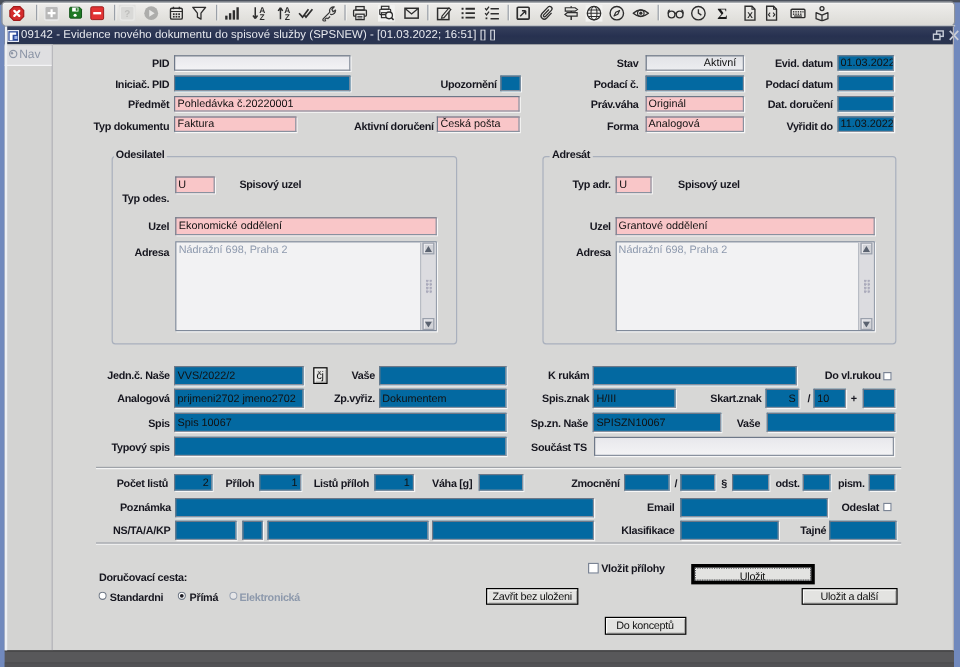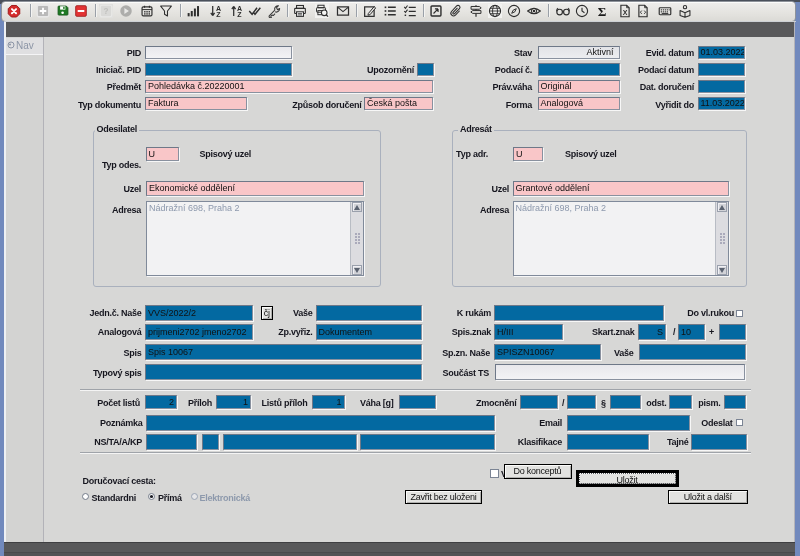--- a/index.html
+++ b/index.html
@@ -213,20 +213,36 @@
   <div class="tsep" style="left:29.5px;"></div>
       <div class="tsep" style="left:95px;"></div>
       <div class="tsep" style="left:179.5px;"></div>
       <div class="tsep" style="left:287px;"></div>
       <div class="tsep" style="left:355.5px;"></div>
       <div class="tsep" style="left:423px;"></div>
       <div class="tsep" style="left:548px;"></div>
   </div>
 
   <div class="abs" style="left:4px;top:21px;width:792px;height:1px;background:#cdd0d4;"></div>
+  <div class="abs" style="left:4px;top:22px;width:791px;height:15px;background:linear-gradient(#36405c,#273150 55%,#2b3650);">
+    <svg class="abs" style="left:1.5px;top:2.5px" width="10" height="10" viewBox="0 0 10 10">
+        <rect x="0.5" y="0.5" width="9" height="9" fill="#2c4a9a" stroke="#e8ecf6" stroke-width="1"></rect>
+        <path d="M2 8.5 V2 H7.5 V4 H4.5 V8.5 Z" fill="#fff"></path>
+        <rect x="6" y="5" width="2.5" height="2.5" fill="#9db4e6"></rect>
+      </svg>
+    <div class="abs" style="left:13.5px;top:2px;font:9.5px 'Liberation Sans',sans-serif;letter-spacing:0.05px;color:#e7e9ee;white-space:nowrap;">09142 - Evidence nového dokumentu do spisové služby (SPSNEW) - [01.03.2022; 16:51] [] []</div>
+
+    <svg class="abs" style="left:773px;top:3px;" width="24" height="10" viewBox="0 0 24 10">
+      <g fill="none" stroke="#c7ccd8" stroke-width="1.2">
+        <rect x="3.5" y="0.8" width="5.5" height="4.5"></rect>
+        <rect x="0.8" y="3.5" width="5.5" height="4.5" fill="#2b3650"></rect>
+        <path d="M14.5 0.8 L21.5 8.2 M21.5 0.8 L14.5 8.2" stroke-width="1.5"></path>
+      </g>
+    </svg>
+  </div>
 
   <div class="abs" style="left:4px;top:37px;width:791px;height:505px;background:#d7d7d6;"></div>
 
   <div class="abs" style="left:4px;top:37px;width:40px;height:505px;background:#d3d3d2;border-right:1px solid #b2b2b8;box-sizing:border-box;"></div>
   <div class="abs" style="left:4px;top:38px;width:39px;height:16px;background:#dfdfe1;border-bottom:1px solid #f4f4f6;">
     <svg class="abs" style="left:3px;top:3px" width="8" height="8" viewBox="0 0 8 8">
         <circle cx="4" cy="4" r="3" fill="none" stroke="#8c95a6" stroke-width="1"></circle>
         <circle cx="3" cy="3.4" r="1" fill="#8c95a6"></circle>
       </svg>
     <div class="abs" style="left:12px;top:2px;font:10px 'Liberation Sans',sans-serif;color:#8c95a6;">Nav</div>
@@ -243,21 +259,21 @@
   <div class="lbl" style="left:31px;top:48px;width:110px;">PID</div>
   <div class="fld dis" style="left:145px;top:45.8px;width:147px;height:13px;"></div>
   <div class="lbl" style="left:31px;top:65.3px;width:110px;">Iniciač. PID</div>
   <div class="fld" style="left:145px;top:63.1px;width:147px;height:13px;"></div>
   <div class="lbl" style="left:304px;top:65.3px;width:110px;">Upozornění</div>
   <div class="fld" style="left:417px;top:63.1px;width:17px;height:13px;"></div>
   <div class="lbl" style="left:31px;top:82.4px;width:110px;">Předmět</div>
   <div class="fld pink" style="left:145px;top:80.2px;width:288px;height:13px;line-height:11px;">Pohledávka č.20220001</div>
   <div class="lbl" style="left:31px;top:99.5px;width:110px;">Typ dokumentu</div>
   <div class="fld pink" style="left:145px;top:97.3px;width:102px;height:13px;line-height:11px;">Faktura</div>
-  <div class="lbl" style="left:251.5px;top:99.5px;width:110px;">Způsob doručení</div>
+  <div class="lbl" style="left:251.5px;top:99.5px;width:110px;">Aktivní doručení</div>
   <div class="fld pink" style="left:364px;top:97.3px;width:69px;height:13px;line-height:11px;">Česká pošta</div>
 
   <div class="lbl" style="left:422px;top:48px;width:110px;">Stav</div>
   <div class="fld dis2" style="left:537.5px;top:45.8px;width:82px;height:13px;line-height:11px;">Aktivní</div>
   <div class="lbl" style="left:422px;top:65.3px;width:110px;">Podací č.</div>
   <div class="fld" style="left:537.5px;top:63.1px;width:82px;height:13px;"></div>
   <div class="lbl" style="left:422px;top:82.4px;width:110px;">Práv.váha</div>
   <div class="fld pink" style="left:537.5px;top:80.2px;width:82px;height:13px;line-height:11px;">Originál</div>
   <div class="lbl" style="left:422px;top:99.5px;width:110px;">Forma</div>
   <div class="fld pink" style="left:537.5px;top:97.3px;width:82px;height:13px;line-height:11px;">Analogová</div>
@@ -292,21 +308,21 @@
           </div>
  <div class="sbtn" style="bottom:0;">
             <svg width="6" height="5" viewBox="0 0 6 5">
               <path d="M3 5 L6 0 L0 0 Z" fill="#5a6270"></path>
             </svg>
           </div>
  <div class="grip"></div>
 </div>
       </div>
 
-  <div class="lbl" style="left:417px;top:149px;width:110px;text-align:center;">Typ adr.</div>
+  <div class="lbl" style="left:399px;top:149px;width:110px;">Typ adr.</div>
   <div class="fld pink" style="left:513px;top:146.5px;width:29.5px;height:14px;line-height:12px;">U</div>
   <div class="blbl" style="left:565px;top:149px;">Spisový uzel</div>
   <div class="lbl" style="left:399px;top:184px;width:110px;">Uzel</div>
   <div class="fld pink" style="left:512.5px;top:181px;width:216.5px;height:15px;line-height:13px;">Grantové oddělení</div>
   <div class="lbl" style="left:399px;top:205px;width:110px;">Adresa</div>
   <div class="abs txta" style="left:512.5px;top:201px;width:216.5px;height:75px;">
         <div class="adr">Nádražní 698, Praha 2</div>
 <div class="sbar">
  <div class="sbtn" style="top:0;">
             <svg width="6" height="5" viewBox="0 0 6 5">
@@ -407,17 +423,17 @@
         <circle cx="4" cy="4" r="3.4" fill="#fff" stroke="#6d7684" stroke-width="1.1"></circle>
         <circle cx="4" cy="4" r="1.8" fill="#1c1c24"></circle>
       </svg>
   <div class="blbl" style="left:158px;top:493px;">Přímá</div>
   <svg class="abs" style="left:191px;top:493px" width="7" height="7" viewBox="0 0 8 8">
         <circle cx="4" cy="4" r="3.4" fill="#e6e6e8" stroke="#98a2b2" stroke-width="1.1"></circle>
       </svg>
   <div class="blbl" style="left:199.5px;top:493px;color:#8d99ac;">Elektronická</div>
 
   <div class="btn" style="left:405px;top:489.5px;width:77px;height:14.5px;line-height:13px;font-weight:normal;">Zavřit bez uloženi</div>
-  <div class="btn" style="left:503.5px;top:464px;width:68px;height:14.5px;line-height:13px;font-weight:normal;">Do konceptů</div>
+  <div class="btn" style="left:503.5px;top:514px;width:68px;height:14.5px;line-height:13px;font-weight:normal;">Do konceptů</div>
   <div class="btn" style="left:575.5px;top:470px;width:103px;height:16.5px;line-height:14px;font-weight:normal;border:3px solid #000000;outline:1px dotted #55575c;outline-offset:-4px;">Uložit</div>
   <div class="btn" style="left:668px;top:489.5px;width:79.5px;height:14.5px;line-height:13px;font-weight:normal;">Uložit a další</div>
   </div>
 </div>
 
 </body></html>

